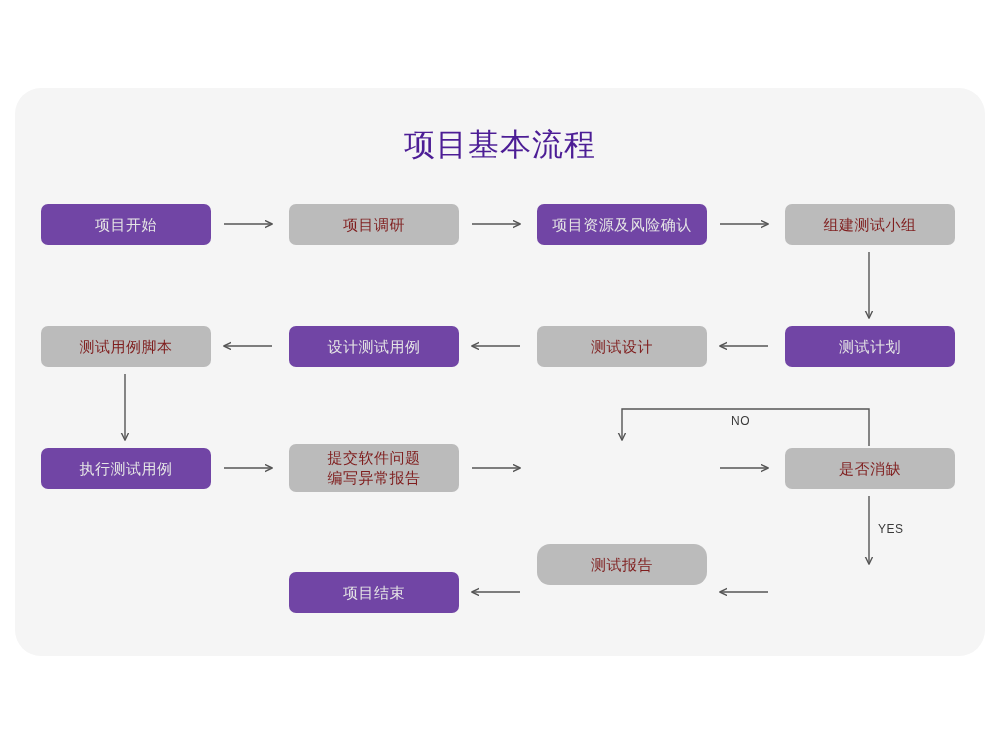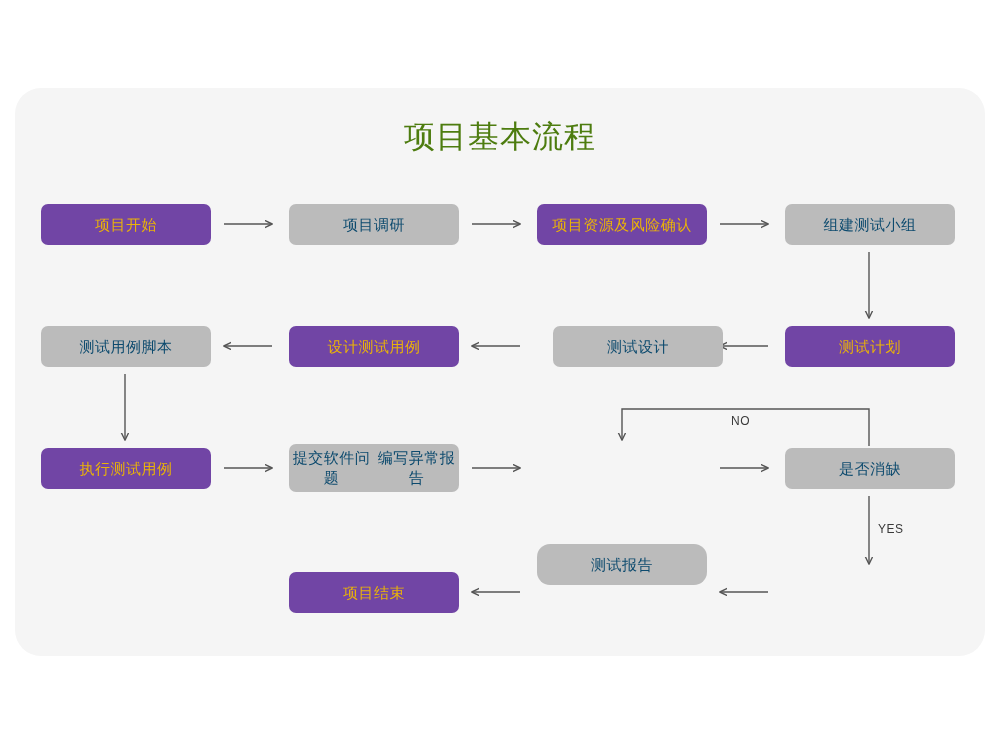--- a/index.html
+++ b/index.html
@@ -23,55 +23,55 @@
     left: 15px;
     top: 88px;
     width: 970px;
     height: 568px;
     background: #f5f5f5;
     border-radius: 26px;
   }
   #title {
     position: absolute;
     left: 0;
-    top: 116px;
+    top: 124px;
     width: 1000px;
     text-align: center;
     font-size: 31px;
-    color: #4d7c0f;
+    color: #4c1d95;
     letter-spacing: 1px;
     font-weight: 400;
   }
   .node {
     position: absolute;
     width: 170px;
     height: 41px;
     border-radius: 7px;
     display: flex;
     align-items: center;
     justify-content: center;
     text-align: center;
     font-size: 15px;
     line-height: 19px;
-    color: #eab308;
+    color: #e5e5e5;
     box-sizing: border-box;
     letter-spacing: 0.5px;
   }
   .node.purple {
     background: #7145a5;
   }
   .node.gray {
     background: #bbbbbb;
-    color: #0c4a6e;
+    color: #7f1d1d;
   }
   .node.tall {
     height: 48px;
   }
   .node.two-line {
-    flex-direction: row;
+    flex-direction: column;
     line-height: 20px;
   }
   svg#wires {
     position: absolute;
     left: 0;
     top: 0;
     width: 1000px;
     height: 750px;
     pointer-events: none;
   }
@@ -164,21 +164,21 @@
   <div class="node gray" style="left:785px; top:204px;">
     <span>组建测试小组</span>
   </div>
 
   <div class="node gray" style="left:41px; top:326px;">
     <span>测试用例脚本</span>
   </div>
   <div class="node purple" style="left:289px; top:326px;text-align:right;">
     <span>设计测试用例</span>
   </div>
-  <div class="node gray" style="left:553px; top:326px;">
+  <div class="node gray" style="left:537px; top:326px;">
     <span>测试设计</span>
   </div>
   <div class="node purple" style="left:785px; top:326px;">
     <span>测试计划</span>
   </div>
 
   <div class="node purple" style="left:41px; top:448px;">
     <span>执行测试用例</span>
   </div>
   <div class="node gray tall two-line" style="left:289px; top:444px;">

